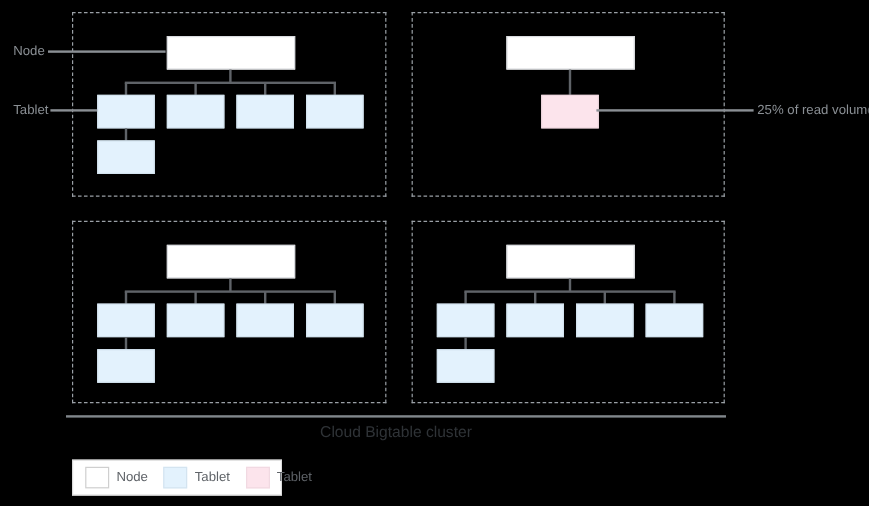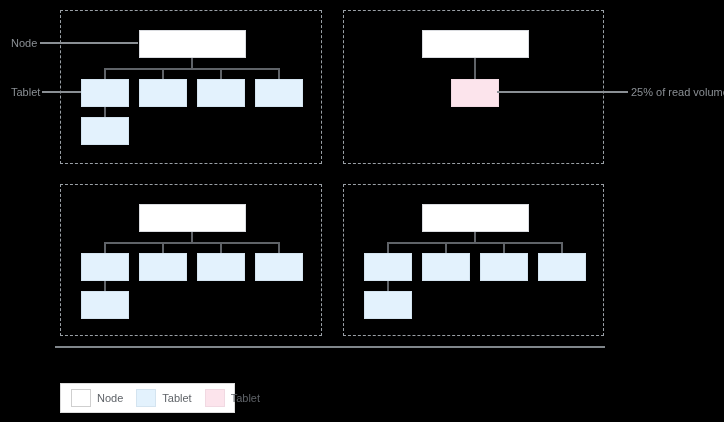--- a/index.html
+++ b/index.html
@@ -126,20 +126,21 @@
   <div class="leader node-leader"></div>
   <div class="anno node-label">Node</div>
 
   <div class="leader tablet-leader"></div>
   <div class="anno tablet-label">Tablet</div>
 
   <div class="leader read-leader"></div>
   <div class="anno read-label">25% of read volume</div>
 
   <div class="cluster-line"></div>
+  <div class="cluster-label">Cloud Bigtable cluster</div>
 
   <div class="legend">
     <div class="legend-item">
       <span class="swatch sw-node"></span>
       <span>Node</span>
     </div>
     <div class="legend-item">
       <span class="swatch sw-blue"></span>
       <span>Tablet</span>
     </div>

